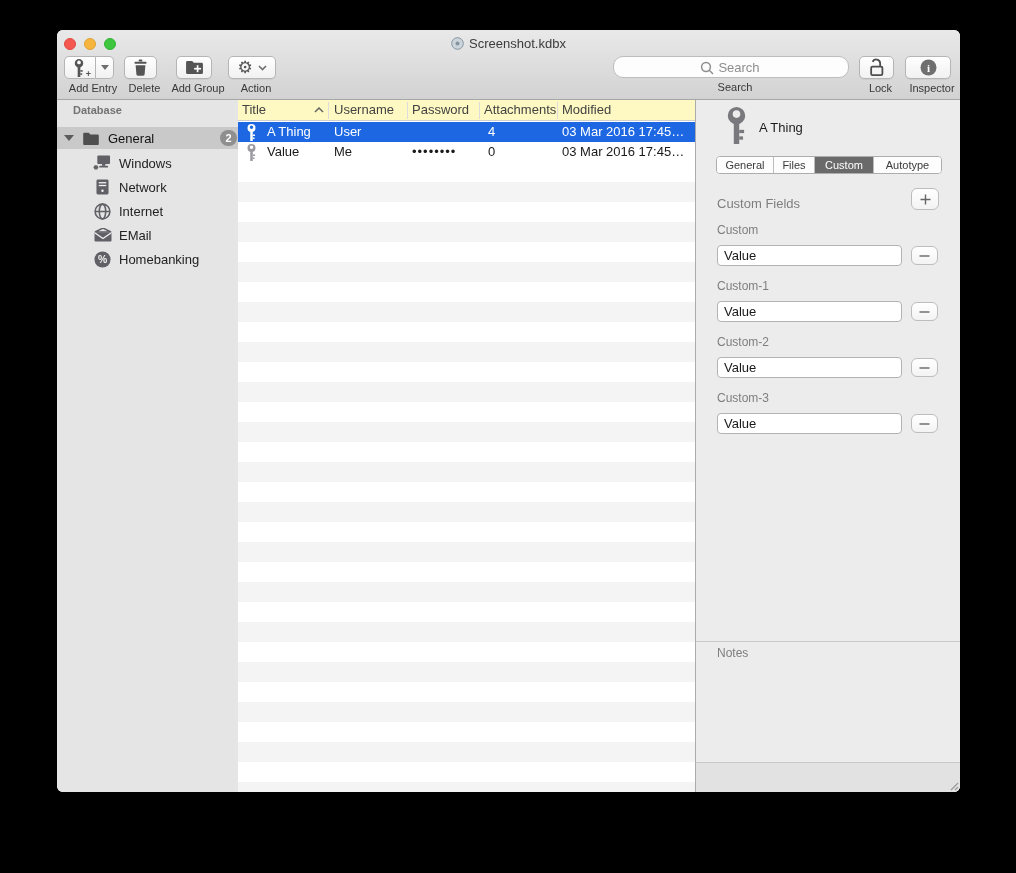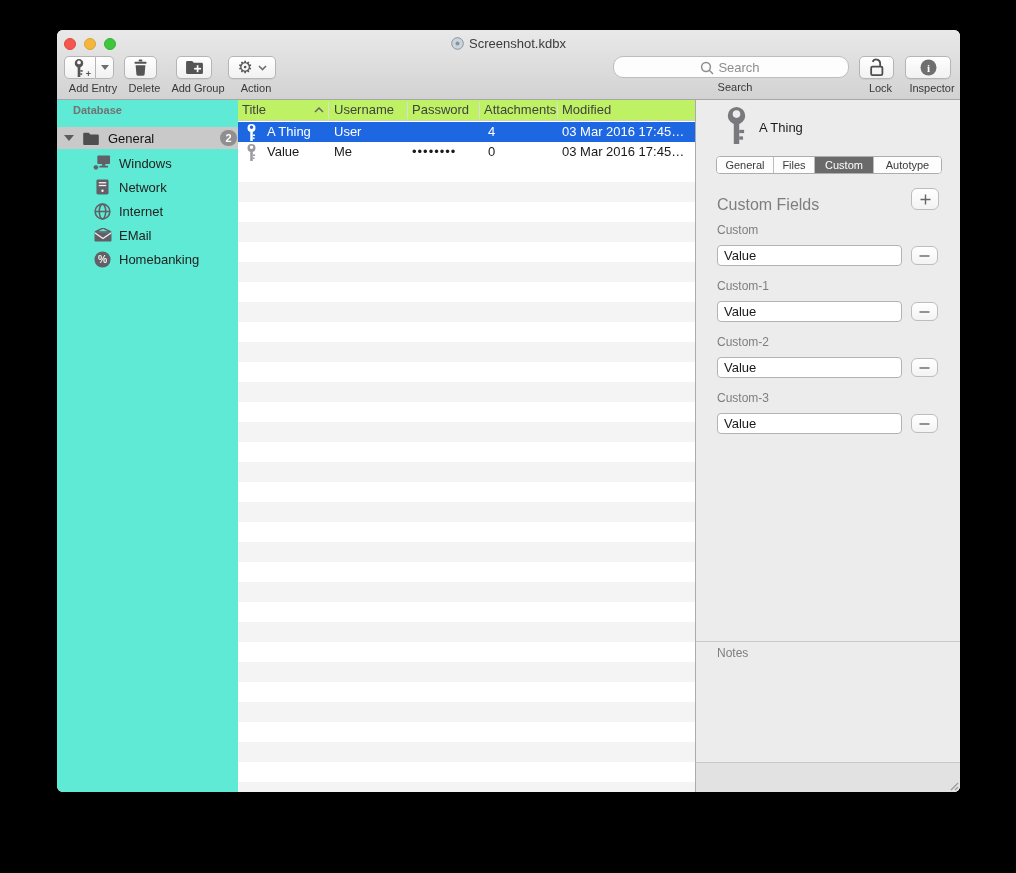--- a/index.html
+++ b/index.html
@@ -42,38 +42,38 @@
   .search-field input { position:absolute; inset:0; width:100%; height:100%; border:none; outline:none;
                         background:transparent; text-align:center; font-size:13px; padding-left:16px;
                         font-family:"Liberation Sans", sans-serif; color:#333; }
   .search-field input::placeholder { color:#8e8e8e; }
 
   
   .content { position:absolute; top:70px; left:0; width:903px; height:692px; }
 
   
   .sidebar { position:absolute; left:0; top:0; width:191px; height:692px;
-             background:#5eead4; border-right:1px solid #b6b6b6; }
+             background:#e5e5e5; border-right:1px solid #b6b6b6; }
   .sb-header { position:absolute; top:4px; left:16px; font-size:11px; font-weight:bold; color:#727272; }
   .sb-root { position:absolute; top:27px; left:0; width:100%; height:22px; background:#c9c9c9;
              display:flex; align-items:center; }
   .sb-disclosure { width:0; height:0; border-left:5px solid transparent; border-right:5px solid transparent;
                    border-top:6px solid #5c5c5c; margin-left:7px; }
   .sb-root .sb-icon { margin-left:8px; }
   .sb-root .sb-label { margin-left:8px; font-size:13px; color:#111; }
   .badge { position:absolute; right:10px; top:3px; min-width:17px; height:16px; border-radius:9px;
            background:#8f8f8f; color:#fff; font-size:11px; font-weight:bold;
            display:flex; align-items:center; justify-content:center; padding:0 4px; }
   .sb-item { position:absolute; left:0; width:100%; height:24px; display:flex; align-items:center; }
   .sb-item .sb-icon { margin-left:36px; width:19px; display:flex; justify-content:center; color:#606066; }
   .sb-item .sb-label { margin-left:7px; font-size:13px; color:#222; }
 
   
   .etable { position:absolute; left:181px; top:0; width:457px; height:692px; background:#fff; }
-  .thead { position:absolute; top:0; left:0; width:100%; height:21px; background:#bef264;
+  .thead { position:absolute; top:0; left:0; width:100%; height:21px; background:#fef9c3;
            border-bottom:1px solid #cecece; font-size:13px; color:#424242; }
   .th { position:absolute; top:2px; white-space:nowrap; }
   .th-sep { position:absolute; top:2px; width:1px; height:17px; background:#dcdcdc; }
   .sort-caret { position:absolute; top:7px; }
   .trow { position:absolute; left:0; width:100%; height:20px; font-size:13px; }
   .trow.selected { background:#1d68e2; color:#fff; }
   .trow.plain { background:#fff; color:#1a1a1a; }
   .trow span, .trow .cell { position:absolute; top:2px; white-space:nowrap; }
   .cell-keyicon { position:absolute; left:8px; top:2px; }
   .c-title { left:29px; } .c-user { left:96px; } .c-pass { left:174px; letter-spacing:1px; }
@@ -87,21 +87,21 @@
   .insp-keyicon { position:absolute; left:28px; top:7px; color:#79797d; }
   .insp-title { position:absolute; left:63px; top:20px; font-size:13px; color:#1c1c1c; }
   .segmented { position:absolute; left:20px; top:56px; width:226px; height:18px; display:flex;
                border:1px solid #adadad; border-radius:4px; overflow:hidden; background:#fff; }
   .segmented .seg-tab { height:100%; font-size:11px; color:#3a3a3a; display:flex; align-items:center;
                justify-content:center; border-right:1px solid #bcbcbc; background:#fdfdfd; }
   .segmented .seg-tab:last-child { border-right:none;text-align:center; }
   .segmented .seg-tab.active { background:#6a6a6a; color:#fff; }
   .seg-general{width:57px;} .seg-files{width:41px;} .seg-custom{width:59px;} .seg-autotype{flex:1;}
 
-  .cf-label { position:absolute; left:21px; top:96px; font-size:16px; color:#7e7e7e; }
+  .cf-label { position:absolute; left:21px; top:96px; font-size:13px; color:#7e7e7e; }
   .round-btn { position:absolute; width:28px; height:22px; background:linear-gradient(#fff,#f3f3f3);
                border:1px solid #bdbdbd; border-radius:6px; display:flex; align-items:center;
                justify-content:center; color:#666; }
   .add-field-btn { left:215px; top:88px; }
   .fgroup-label { position:absolute; left:21px; font-size:12px; color:#7e7e7e; }
   .fgroup-input { position:absolute; left:21px; width:185px; height:21px; border:1px solid #b3b3b3;
                   border-radius:4px; background:#fff; font-size:13px; color:#1a1a1a; padding:0 6px;
                   font-family:"Liberation Sans", sans-serif; outline:none; }
   .remove-btn { left:215px; width:27px; height:19px; }
 

